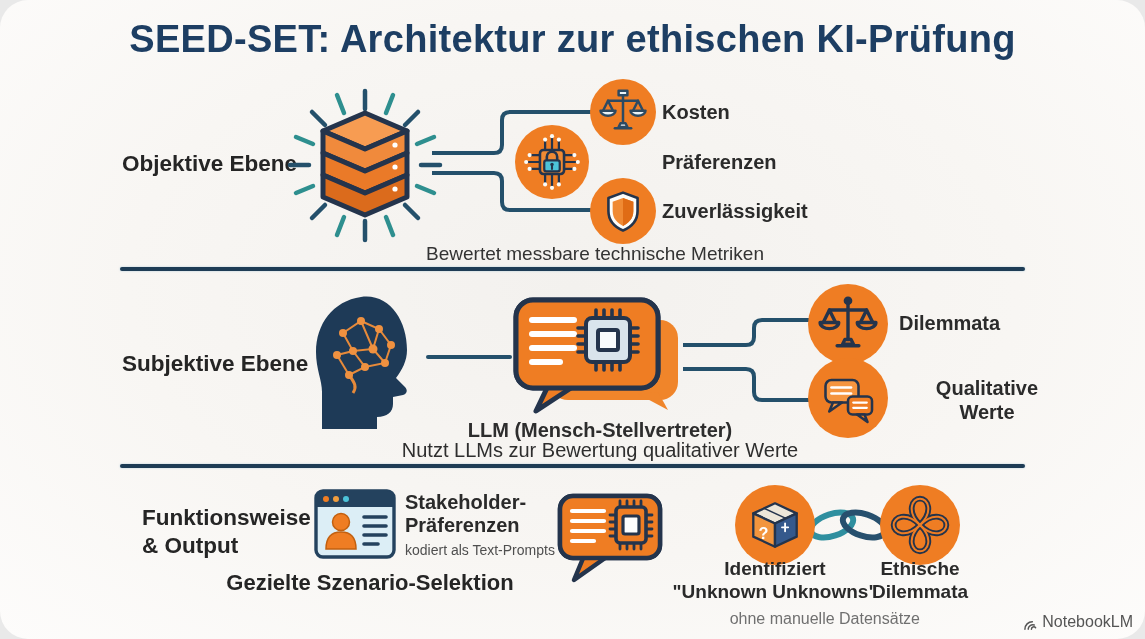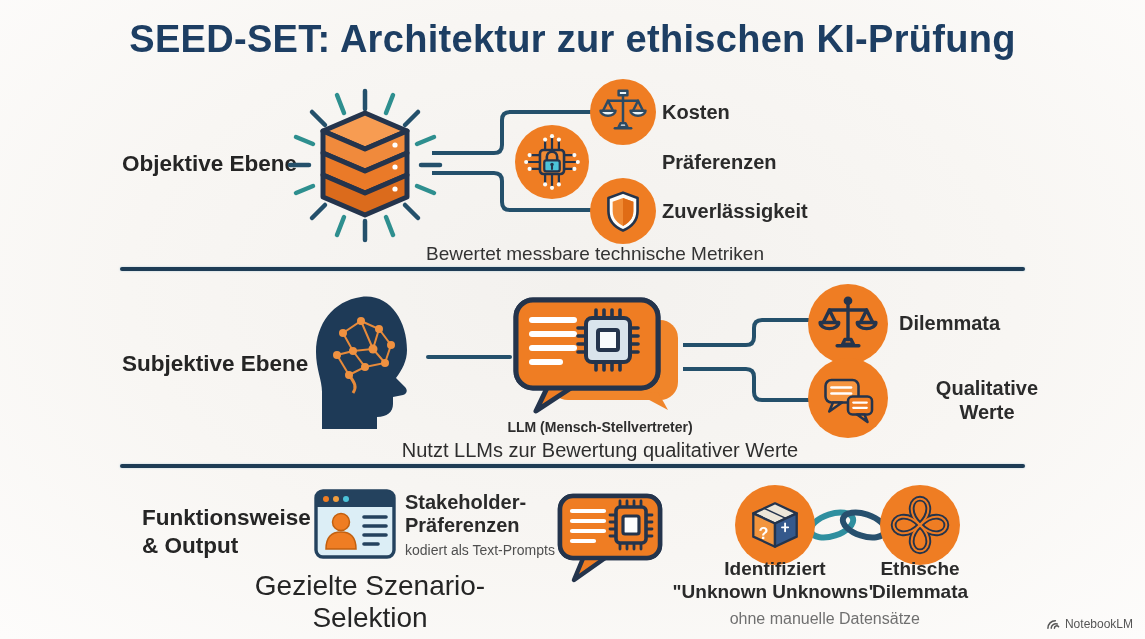--- a/index.html
+++ b/index.html
@@ -1,36 +1,36 @@
 <!DOCTYPE html>
 <html><head>
 <meta charset="utf-8">
 <style>
   html,body{margin:0;padding:0;background:#e9e9e9;}
   .canvas{
     position:relative;width:1145px;height:639px;overflow:hidden;
     background:radial-gradient(ellipse at 50% 45%, #f3f1ee 0%, #f8f6f3 55%, #fdfcfb 100%);
-    font-family:"Liberation Sans", sans-serif;color:#2b2b2b;
+    font-family:"Liberation Sans", sans-serif;color:#2b2b2b;border-radius:28px;
   }
   .abs{position:absolute;}
   .title{left:0;right:0;top:18px;text-align:center;font-size:38px;font-weight:700;color:#1d3e63;letter-spacing:.3px;}
   .sec-label{font-size:22.5px;font-weight:700;color:#252525;line-height:28px;}
   .item-label{font-size:20px;font-weight:600;color:#2b2b2b;line-height:24px;}
   .caption{font-size:19px;font-weight:500;color:#333;text-align:center;}
   .caption-sm{font-size:16px;font-weight:400;color:#707070;text-align:right;margin-top:8px;}
   .divider{height:3.5px;background:#1e3c55;border-radius:2px;box-shadow:0 0 2px rgba(120,170,200,.6);}
   .circle{border-radius:50%;background:#ef7d23;display:flex;align-items:center;justify-content:center;}
   .center-text{text-align:center;padding-left:39px;}
-  .llm-label{font-size:14px;font-weight:600;color:#2d2d2d;text-align:center;}
+  .llm-label{font-size:20px;font-weight:600;color:#2d2d2d;text-align:center;}
   .cap2{font-size:20px;font-weight:500;color:#2e2e2e;text-align:center;}
   .stake-bold{font-size:20px;font-weight:700;line-height:23px;color:#2a2a2a;}
   .stake-sub{font-size:14px;font-weight:400;color:#4f4f4f;margin-top:5px;}
-  .scenario{font-size:28px;font-weight:400;color:#252525;text-align:center;}
+  .scenario{font-size:22px;font-weight:700;color:#252525;text-align:center;}
   .out-label{font-size:19px;font-weight:700;line-height:23px;color:#2a2a2a;text-align:center;}
-  .watermark{right:12px;bottom:8px;display:flex;align-items:flex-start;gap:4px;font-size:12px;color:#555;}
+  .watermark{right:12px;bottom:8px;display:flex;align-items:flex-end;gap:4px;font-size:16px;color:#555;}
   svg{display:block;}
 </style>
 </head>
 <body>
 
 <div class="canvas">
 
   <div class="abs title">SEED-SET: Architektur zur ethischen KI-Prüfung</div>
 
   <div class="abs sec-label" style="left:122px;top:150px;">Objektive Ebene</div>

